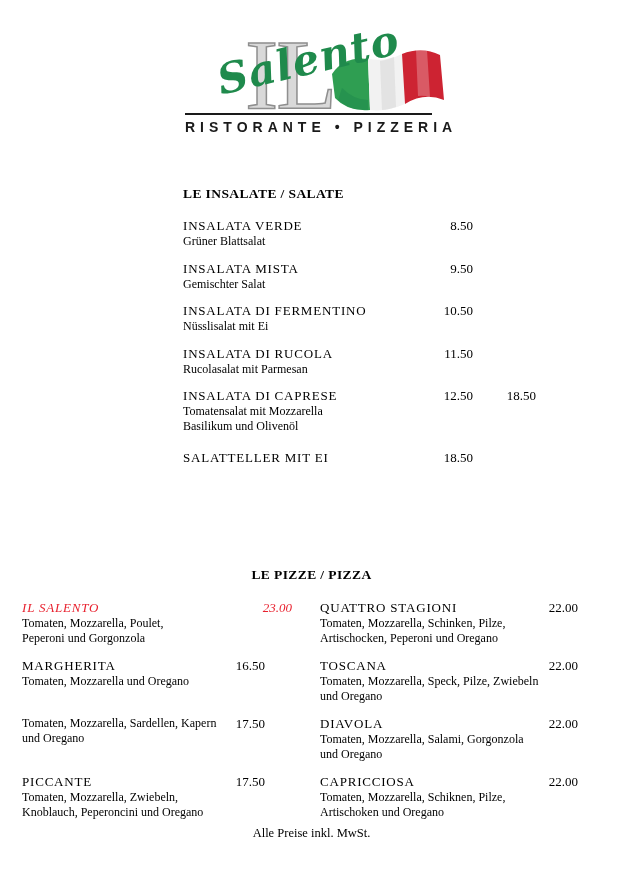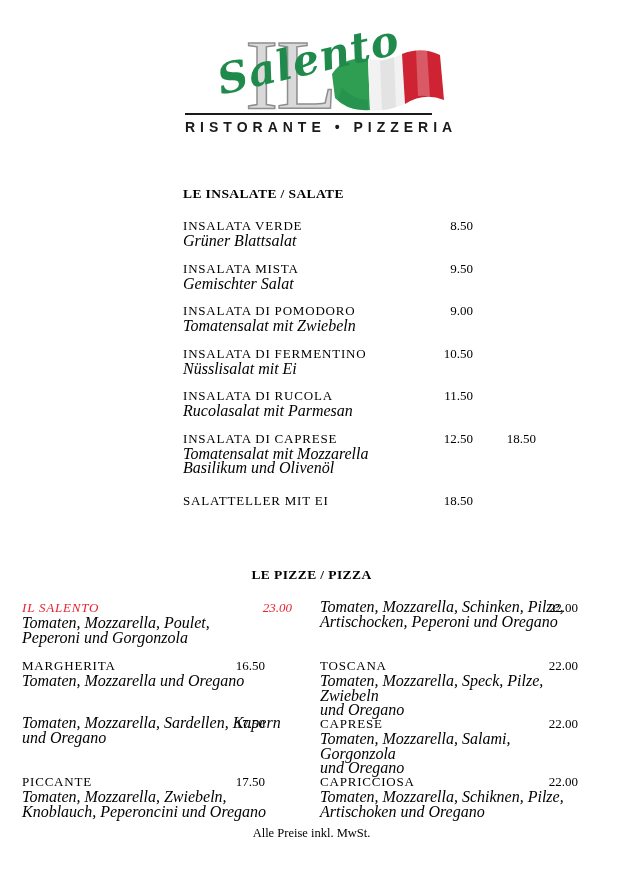--- a/index.html
+++ b/index.html
@@ -26,21 +26,21 @@
   .logo-rule { position:absolute; left:0; top:103px; width:247px; height:2px; background:#1a1a1a; }
   .banner {
     position:absolute; left:0; top:109px; width:247px; text-align:center;
     font-family:"Liberation Sans", sans-serif; font-weight:bold; font-size:14px;
     letter-spacing:5px; color:#1a1a1a; white-space:nowrap;
   }
 
   
   .sec-heading { font-size:13.5px; font-weight:bold; letter-spacing:0.4px; }
   .item-name  { font-size:13px; letter-spacing:0.8px; line-height:16px; }
-  .item-desc  { font-size:16px; line-height:14.5px; white-space:pre-line;font-style:italic; }
+  .item-desc  { font-size:12px; line-height:14.5px; white-space:pre-line; }
   .price      { font-size:13px; }
 
   
   .salads { position:absolute; left:183px; top:186px; width:353px; }
   .salads .sec-heading { margin-bottom:16px; }
   .s-row { position:relative; margin-bottom:12px; }
   .s-row.gap-lg { margin-bottom:17px; }
   .s-price  { position:absolute; left:230px; top:0; width:60px; text-align:right; }
   .s-price2 { position:absolute; left:293px; top:0; width:60px; text-align:right; }
 
@@ -87,25 +87,20 @@
       <div class="item-desc">Grüner Blattsalat</div>
       <div class="price s-price">8.50</div>
     </div>
 
     <div class="s-row">
       <div class="item-name">INSALATA  MISTA</div>
       <div class="item-desc">Gemischter  Salat</div>
       <div class="price s-price">9.50</div>
     </div>
 
-    <div class="s-row">
-      <div class="item-name">INSALATA DI POMODORO</div>
-      <div class="item-desc">Tomatensalat  mit Zwiebeln</div>
-      <div class="price s-price">9.00</div>
-    </div>
 
     <div class="s-row">
       <div class="item-name">INSALATA DI FERMENTINO</div>
       <div class="item-desc">Nüsslisalat mit Ei</div>
       <div class="price s-price">10.50</div>
     </div>
 
     <div class="s-row">
       <div class="item-name">INSALATA DI RUCOLA</div>
       <div class="item-desc">Rucolasalat  mit  Parmesan</div>
@@ -148,32 +143,33 @@
     <div class="pz-row">
       <div class="item-name">PICCANTE</div>
       <div class="item-desc">Tomaten,  Mozzarella,  Zwiebeln,
 Knoblauch,  Peperoncini  und  Oregano</div>
       <div class="price pz-price">17.50</div>
     </div>
   </div>
 
   <div class="pz-col pz-right">
     <div class="pz-row">
+      <div class="item-name">QUATTRO STAGIONI</div>
       <div class="item-desc">Tomaten,  Mozzarella,  Schinken,  Pilze,
 Artischocken,  Peperoni  und Oregano</div>
       <div class="price pz-price">22.00</div>
     </div>
     <div class="pz-row">
       <div class="item-name">TOSCANA</div>
       <div class="item-desc">Tomaten,  Mozzarella,  Speck,  Pilze,  Zwiebeln
 und Oregano</div>
       <div class="price pz-price">22.00</div>
     </div>
     <div class="pz-row">
-      <div class="item-name">CAPRESE</div>
+      <div class="item-name">DIAVOLA</div>
       <div class="item-desc">Tomaten,  Mozzarella,  Salami,  Gorgonzola
 und Oregano</div>
       <div class="price pz-price">22.00</div>
     </div>
     <div class="pz-row">
       <div class="item-name">CAPRICCIOSA</div>
       <div class="item-desc">Tomaten,  Mozzarella,  Schiknen,  Pilze,
 Artischoken  und Oregano</div>
       <div class="price pz-price">22.00</div>
     </div>

